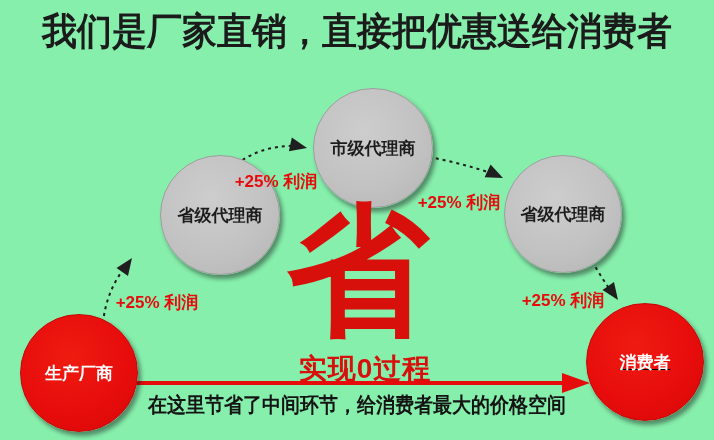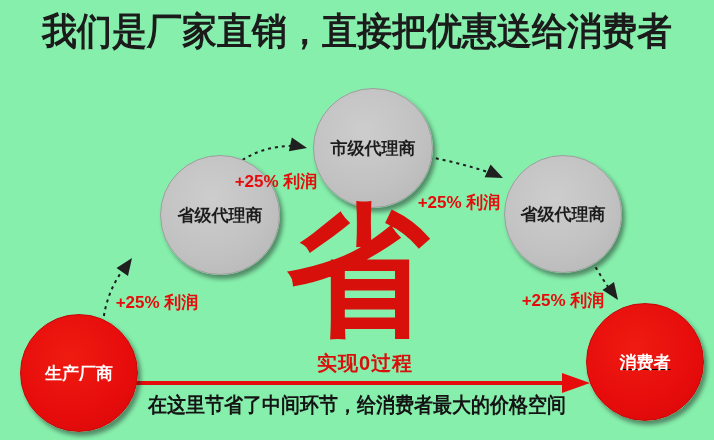--- a/index.html
+++ b/index.html
@@ -64,21 +64,21 @@
     left:283px;top:200px;width:150px;
     text-align:center;
     font-size:142px;line-height:1;
     font-weight:900;
     color:#d8100c;
   }
   .zero-process{
     position:absolute;
     left:260px;top:350px;width:210px;
     text-align:center;
-    font-size:20px;
+    font-size:28px;
     font-weight:700;
     letter-spacing:1px;
     color:#d8100c;
     white-space:nowrap;
   }
   .bottom-note{
     position:absolute;
     left:148px;top:391px;
     font-size:19px;
     font-weight:900;

